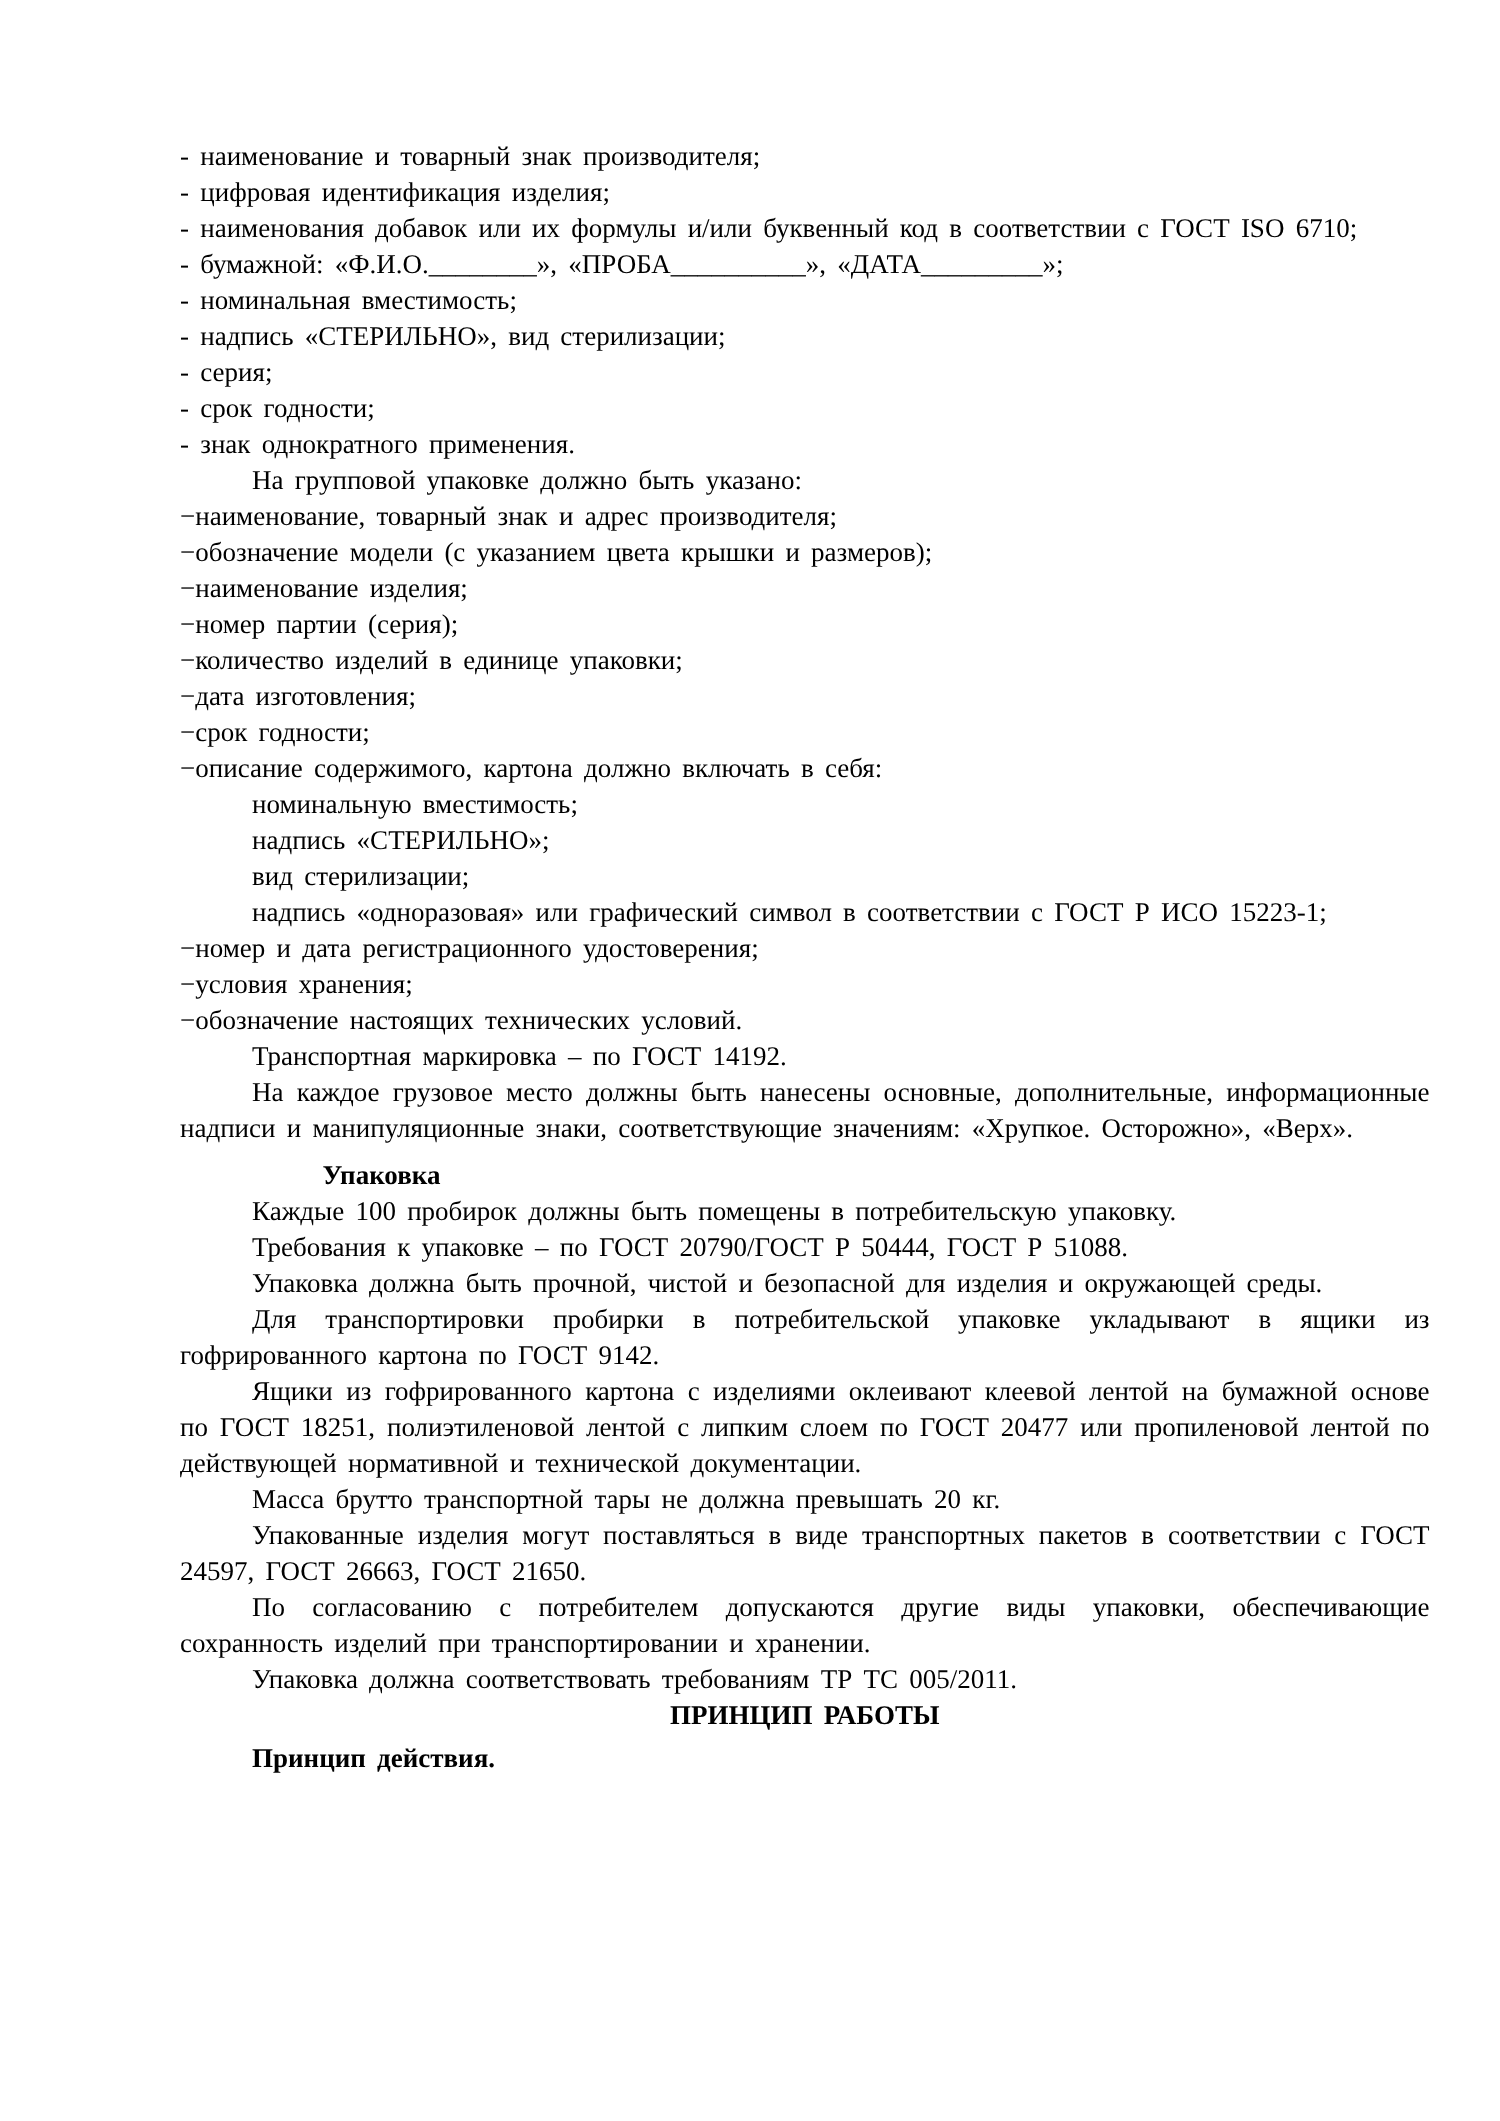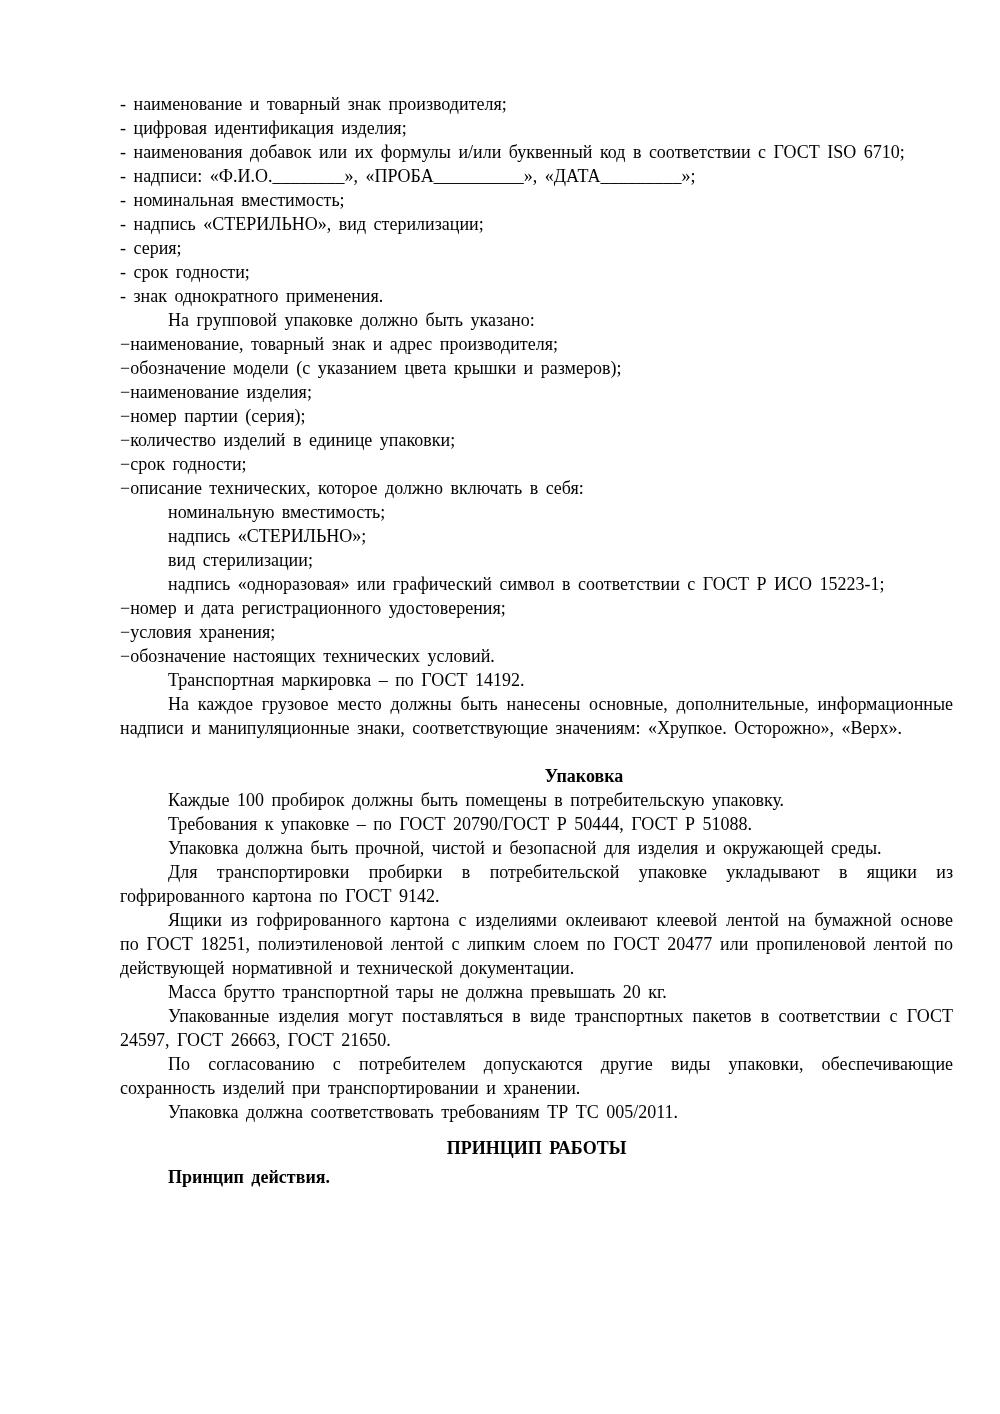--- a/index.html
+++ b/index.html
@@ -23,58 +23,58 @@
     text-align: justify;
     text-justify: inter-word;
   }
   p.list-item-hyphen { text-indent: 0; }
   p.list-item-dash { text-indent: 0; }
   p.paragraph { text-indent: 48px; }
   p.sub-item { text-indent: 48px; }
   p.section-heading {
     font-weight: bold;
     text-indent: 95px;
-    margin-top: 24px;
-    text-align: center;
+    margin-top: 7px;
+    text-align: left;
     font-family: Liberation Serif, serif;
   }
   p.chapter-heading {
     font-weight: bold;
     text-align: center;
     text-indent: 0;
-    margin-top: 12px;
   }
   p.bold-paragraph {
     font-weight: bold;
     text-indent: 48px;
     margin-top: 5px;
   }
 </style>
 </head>
 <body>
 
 <div class="page">
   <div id="document-content">
       <p class="list-item-hyphen">- наименование и товарный знак производителя;</p>
       <p class="list-item-hyphen">- цифровая идентификация изделия;</p>
       <p class="list-item-hyphen">- наименования добавок или их формулы и/или буквенный код в соответствии с ГОСТ ISO 6710;</p>
-      <p class="list-item-hyphen">- надписи: «Ф.И.О.________», «ПРОБА__________», «ДАТА_________»;</p>
+      <p class="list-item-hyphen">- бумажной: «Ф.И.О.________», «ПРОБА__________», «ДАТА_________»;</p>
       <p class="list-item-hyphen">- номинальная вместимость;</p>
       <p class="list-item-hyphen">- надпись «СТЕРИЛЬНО», вид стерилизации;</p>
       <p class="list-item-hyphen">- серия;</p>
       <p class="list-item-hyphen">- срок годности;</p>
       <p class="list-item-hyphen">- знак однократного применения.</p>
       <p class="paragraph">На групповой упаковке должно быть указано:</p>
       <p class="list-item-dash">−наименование, товарный знак и адрес производителя;</p>
       <p class="list-item-dash">−обозначение модели (с указанием цвета крышки и размеров);</p>
       <p class="list-item-dash">−наименование изделия;</p>
       <p class="list-item-dash">−номер партии (серия);</p>
       <p class="list-item-dash">−количество изделий в единице упаковки;</p>
+      <p class="list-item-dash">−дата изготовления;</p>
       <p class="list-item-dash">−срок годности;</p>
-      <p class="list-item-dash">−описание технических, которое должно включать в себя:</p>
+      <p class="list-item-dash">−описание содержимого, картона должно включать в себя:</p>
       <p class="sub-item">номинальную вместимость;</p>
       <p class="sub-item">надпись «СТЕРИЛЬНО»;</p>
       <p class="sub-item">вид стерилизации;</p>
       <p class="sub-item">надпись «одноразовая» или графический символ в соответствии с ГОСТ Р ИСО 15223-1;</p>
       <p class="list-item-dash">−номер и дата регистрационного удостоверения;</p>
       <p class="list-item-dash">−условия хранения;</p>
       <p class="list-item-dash">−обозначение настоящих технических условий.</p>
       <p class="paragraph">Транспортная маркировка – по ГОСТ 14192.</p>
       <p class="paragraph">На каждое грузовое место должны быть нанесены основные, дополнительные, информационные надписи и манипуляционные знаки, соответствующие значениям: «Хрупкое. Осторожно», «Верх».</p>
       <p class="section-heading">Упаковка</p>

